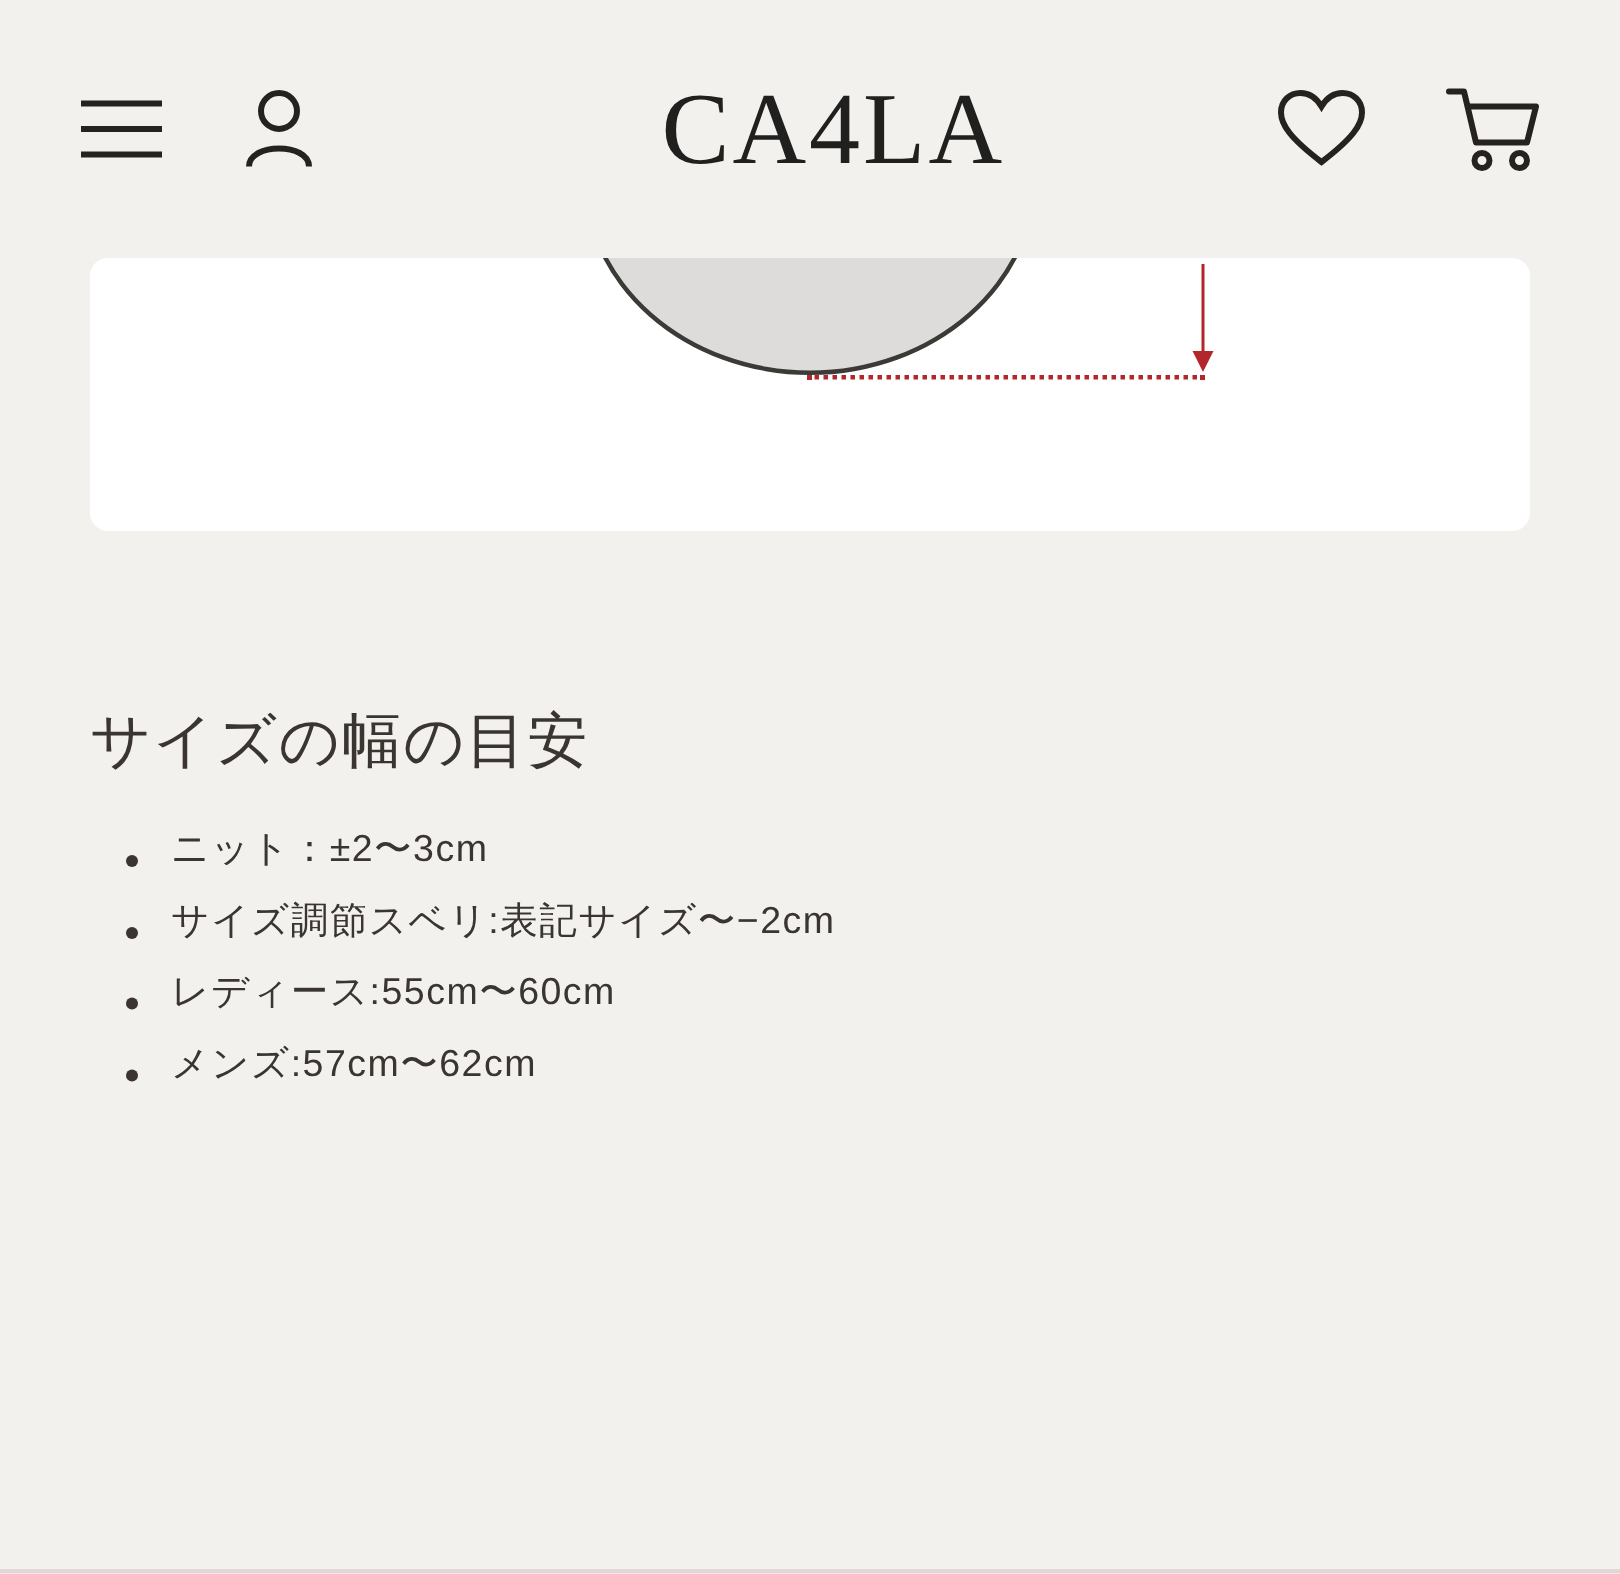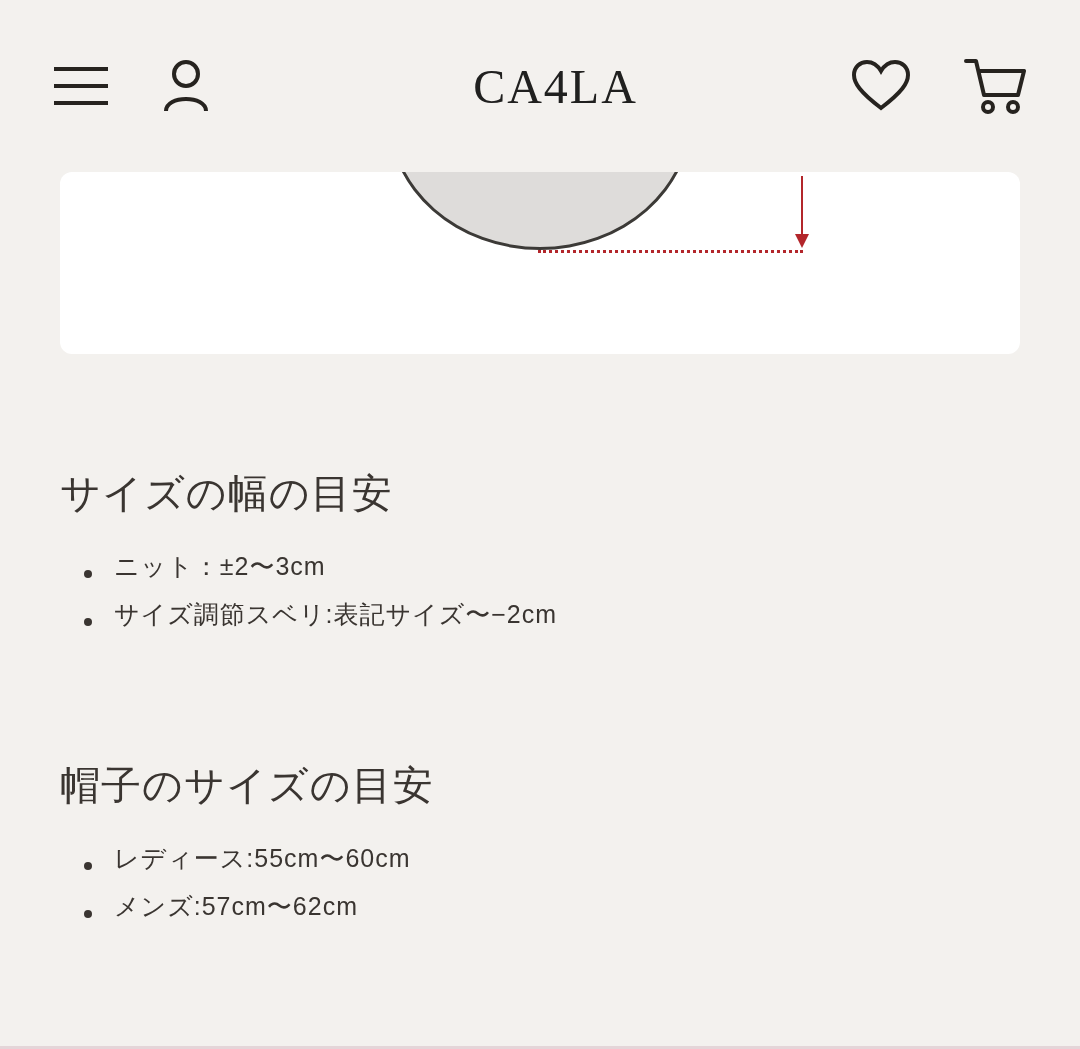--- a/index.html
+++ b/index.html
@@ -48,21 +48,21 @@
     line-height: 0;
   }
   .brand {
     position: absolute;
     left: 0;
     right: 0;
     top: 50%;
     transform: translateY(-50%);
     text-align: center;
     font-family: "Liberation Serif", serif;
-    font-size: 48px;
+    font-size: 68px;
     letter-spacing: 2px;
     color: #20201f;
     pointer-events: none;
     margin-left: 31px;
   }
 
   
   .image-card {
     margin: 0 60px;
     background: #ffffff;
@@ -202,21 +202,20 @@
 </div>
 
 <div class="content">
 
   <h2 class="section-title">サイズの幅の目安</h2>
   <ul class="bullets">
     <li>ニット：±2〜3cm</li>
     <li>サイズ調節スベリ:表記サイズ〜−2cm</li>
   </ul>
 
-  <h2 class="section-title second">帽子のサイズの目安</h2>
   <ul class="bullets">
     <li>レディース:55cm〜60cm</li>
     <li>メンズ:57cm〜62cm</li>
   </ul>
 
 </div>
 
 <div class="bottom-rule"></div>
 
 </body></html>

